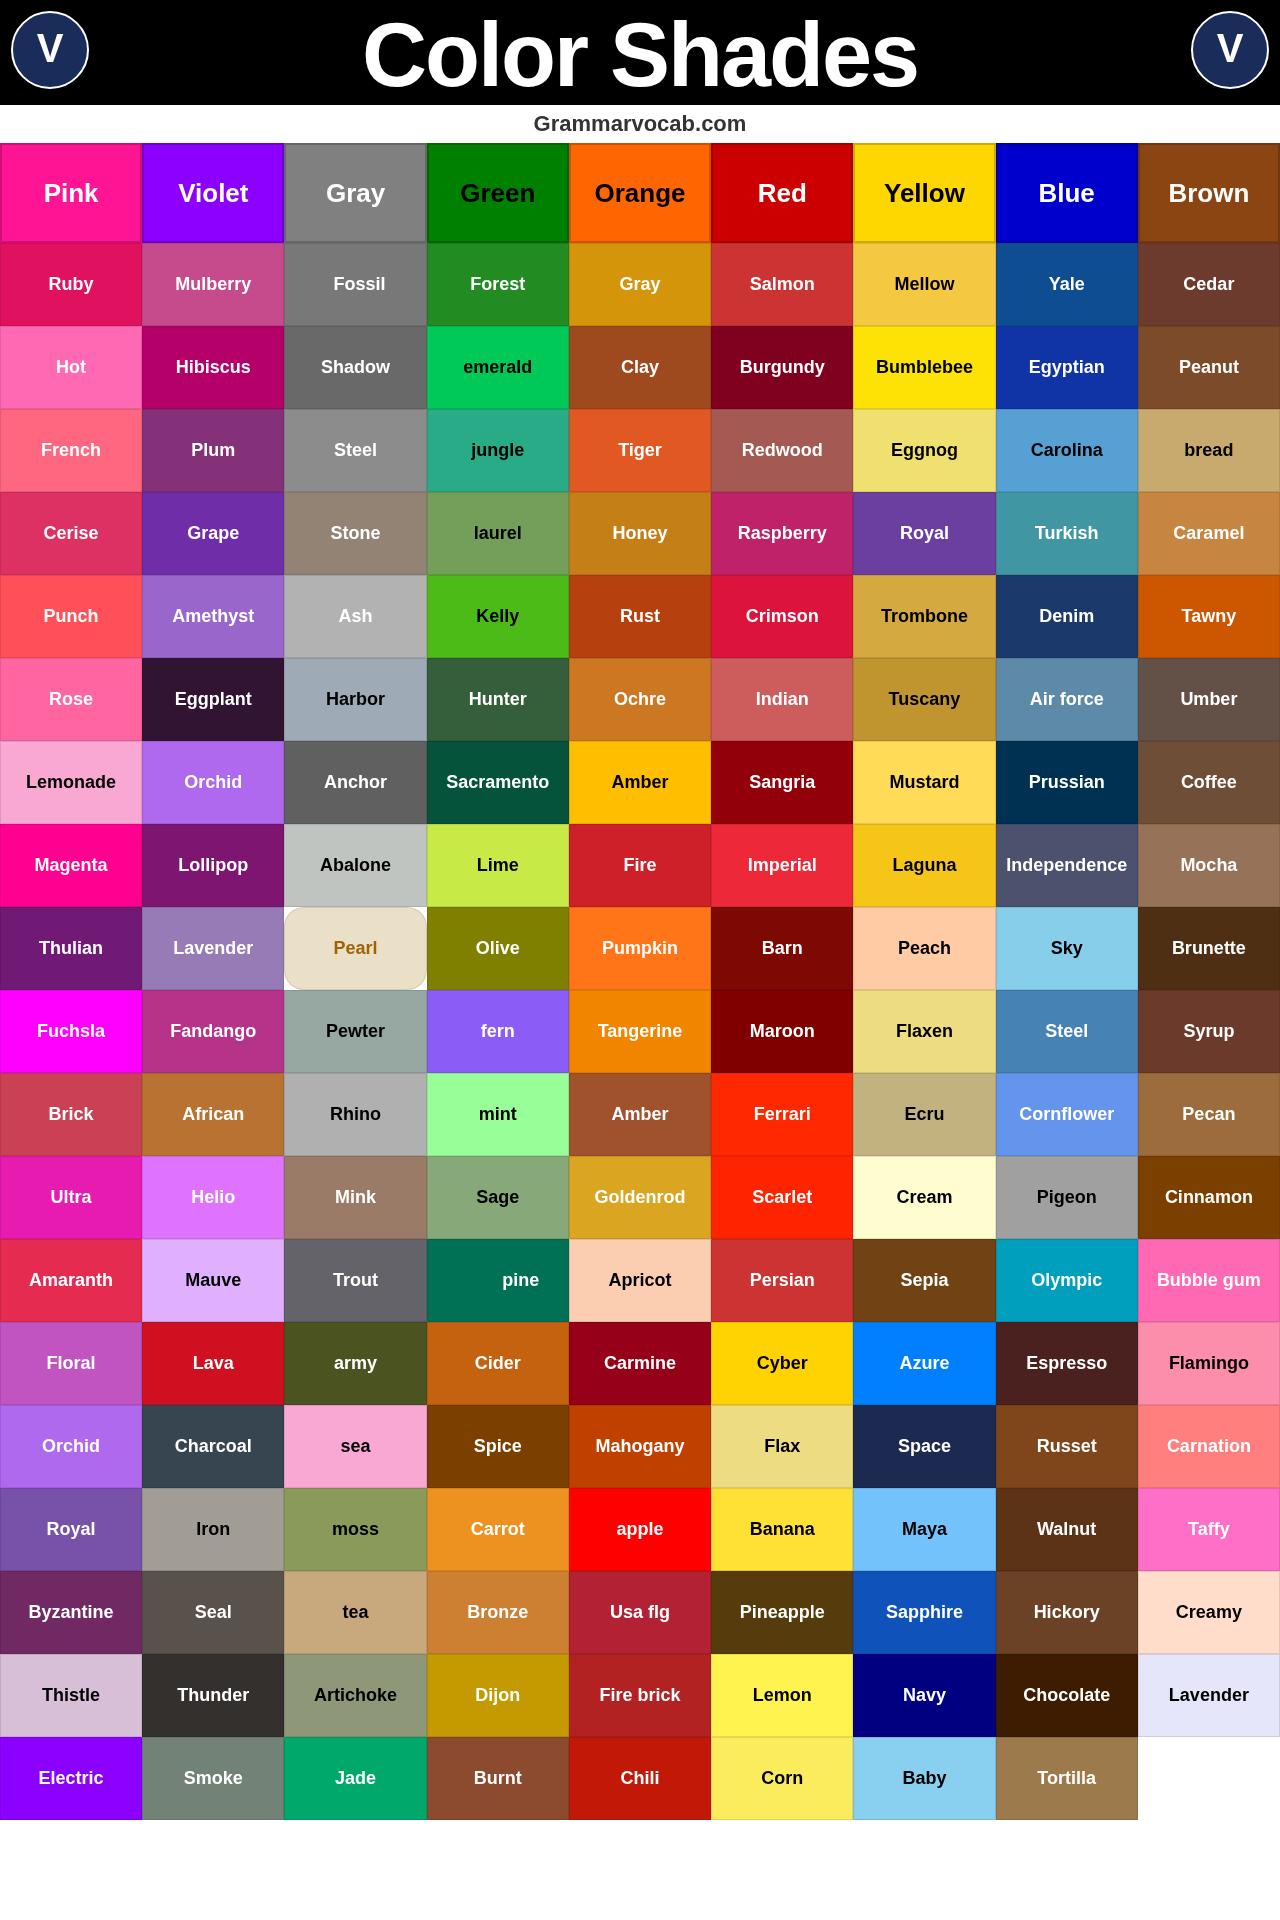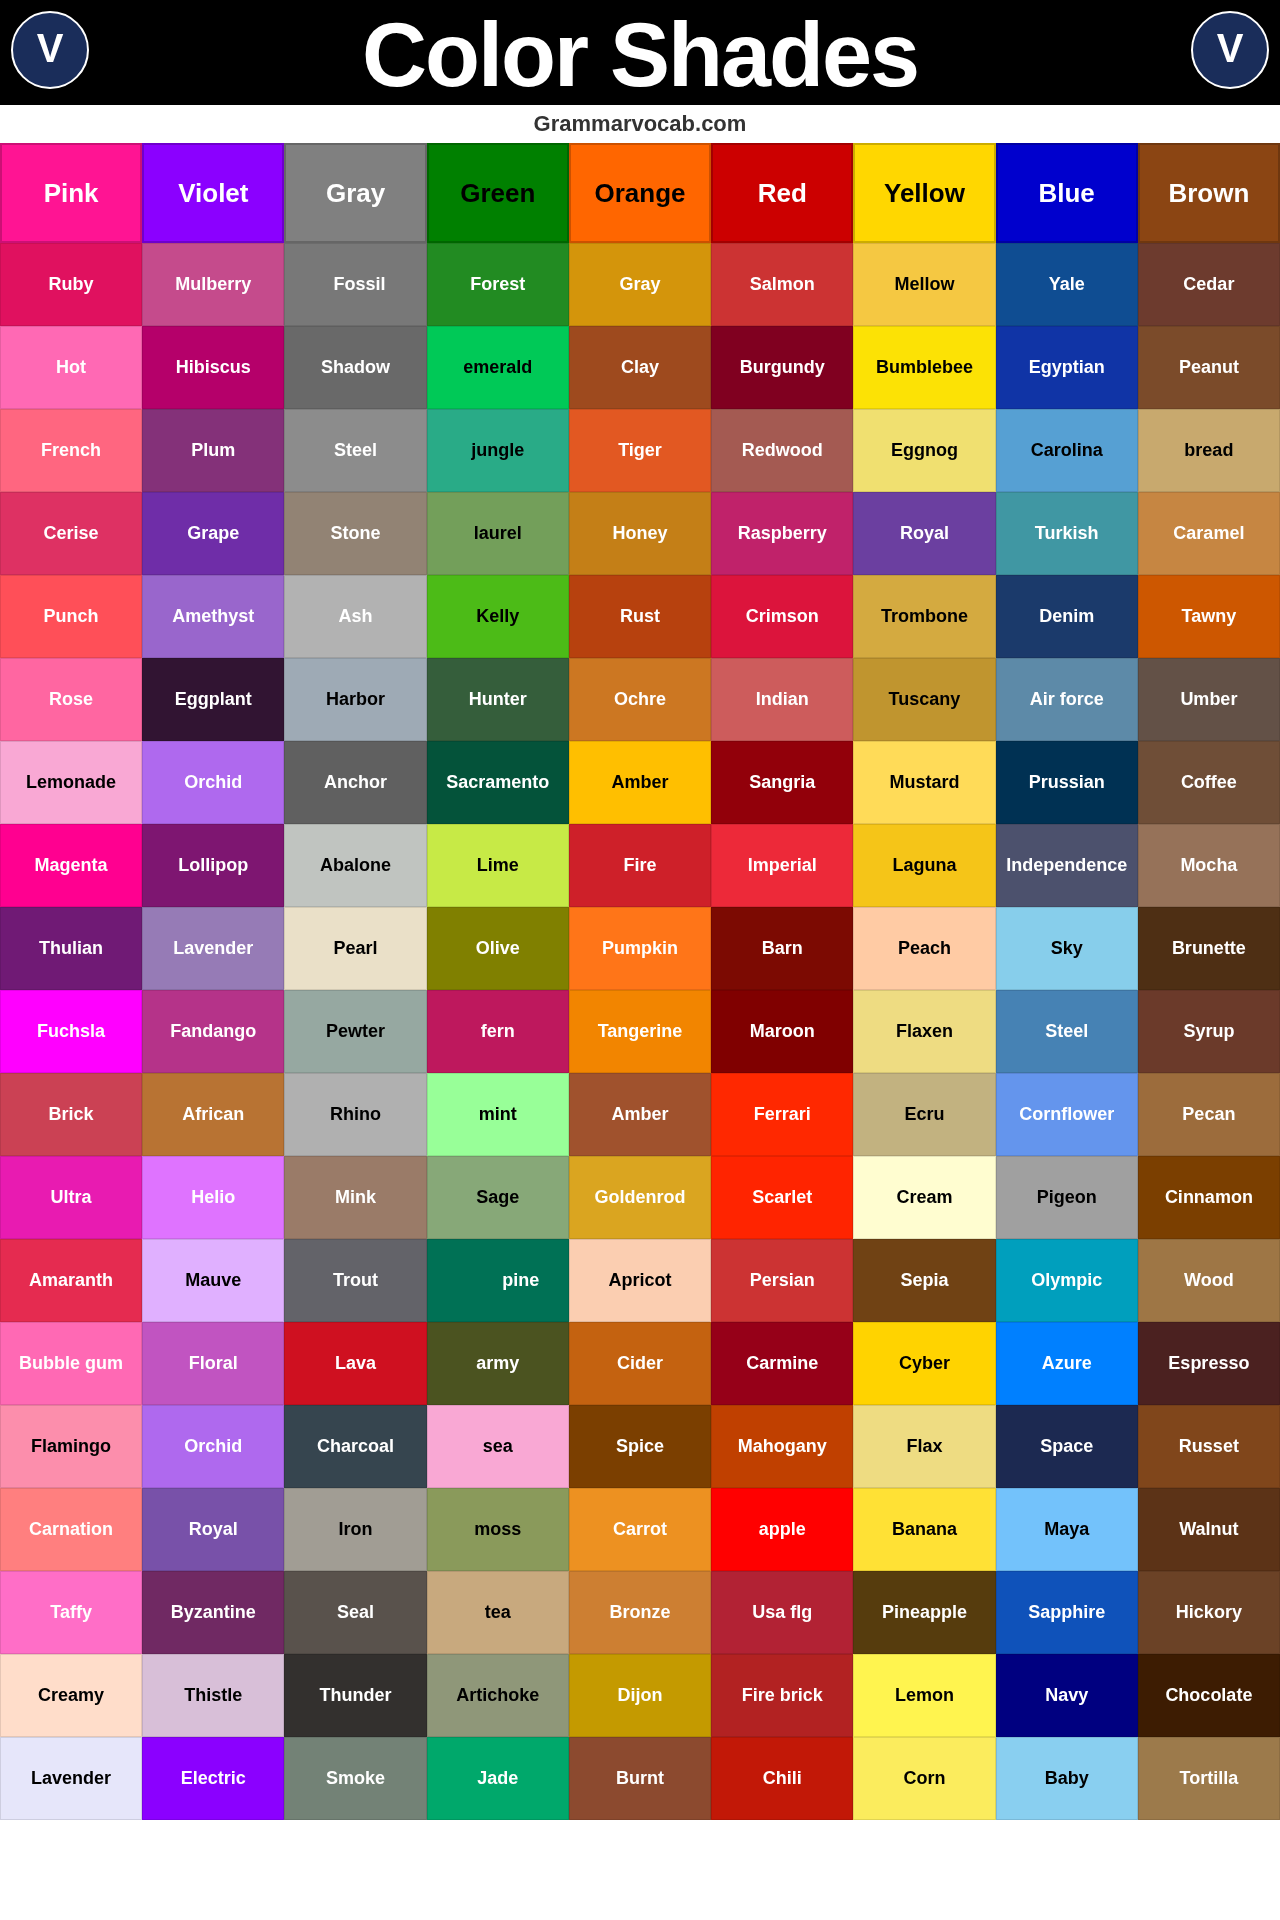--- a/index.html
+++ b/index.html
@@ -163,31 +163,31 @@
     <div class="cell" style="background-color: rgb(126, 22, 113); color: rgb(255, 255, 255);">Lollipop</div>
     <div class="cell" style="background-color: rgb(192, 196, 192); color: rgb(0, 0, 0);">Abalone</div>
     <div class="cell" style="background-color: rgb(199, 234, 70); color: rgb(0, 0, 0);">Lime</div>
     <div class="cell" style="background-color: rgb(206, 32, 41); color: rgb(255, 255, 255);">Fire</div>
     <div class="cell" style="background-color: rgb(237, 41, 57); color: rgb(255, 255, 255);">Imperial</div>
     <div class="cell" style="background-color: rgb(245, 197, 24); color: rgb(0, 0, 0);">Laguna</div>
     <div class="cell" style="background-color: rgb(76, 81, 109); color: rgb(255, 255, 255);">Independence</div>
     <div class="cell" style="background-color: rgb(150, 114, 89); color: rgb(255, 255, 255);">Mocha</div>
     <div class="cell" style="background-color: #701a75; color: rgb(255, 255, 255);">Thulian</div>
     <div class="cell" style="background-color: rgb(150, 123, 182); color: rgb(255, 255, 255);">Lavender</div>
-    <div class="cell" style="background-color: rgb(234, 224, 200); color: #000000;">Pearl</div>
+    <div class="cell" style="background-color: rgb(234, 224, 200); color: #a16207; border-radius: 20px;">Pearl</div>
     <div class="cell" style="background-color: rgb(128, 128, 0); color: rgb(255, 255, 255);">Olive</div>
     <div class="cell" style="background-color: rgb(255, 117, 24); color: rgb(255, 255, 255);">Pumpkin</div>
     <div class="cell" style="background-color: rgb(124, 10, 2); color: rgb(255, 255, 255);">Barn</div>
     <div class="cell" style="background-color: rgb(255, 203, 164); color: rgb(0, 0, 0);">Peach</div>
     <div class="cell" style="background-color: rgb(135, 206, 235); color: rgb(0, 0, 0);">Sky</div>
     <div class="cell" style="background-color: rgb(78, 47, 20); color: rgb(255, 255, 255);">Brunette</div>
     <div class="cell" style="background-color: rgb(255, 0, 255); color: rgb(255, 255, 255);">Fuchsla</div>
     <div class="cell" style="background-color: rgb(181, 51, 137); color: rgb(255, 255, 255);">Fandango</div>
     <div class="cell" style="background-color: rgb(150, 168, 161); color: rgb(0, 0, 0);">Pewter</div>
-    <div class="cell" style="background-color: #be185d; color: rgb(255, 255, 255);">fern</div>
+    <div class="cell" style="background-color: #8b5cf6; color: rgb(255, 255, 255);">fern</div>
     <div class="cell" style="background-color: rgb(242, 133, 0); color: rgb(255, 255, 255);">Tangerine</div>
     <div class="cell" style="background-color: rgb(128, 0, 0); color: rgb(255, 255, 255);">Maroon</div>
     <div class="cell" style="background-color: rgb(238, 220, 130); color: rgb(0, 0, 0);">Flaxen</div>
     <div class="cell" style="background-color: rgb(70, 130, 180); color: rgb(255, 255, 255);">Steel</div>
     <div class="cell" style="background-color: rgb(107, 58, 42); color: rgb(255, 255, 255);">Syrup</div>
     <div class="cell" style="background-color: rgb(203, 65, 84); color: rgb(255, 255, 255);">Brick</div>
     <div class="cell" style="background-color: rgb(184, 115, 51); color: rgb(255, 255, 255);">African</div>
     <div class="cell" style="background-color: rgb(176, 176, 176); color: rgb(0, 0, 0);">Rhino</div>
     <div class="cell" style="background-color: rgb(152, 255, 152); color: rgb(0, 0, 0);">mint</div>
     <div class="cell" style="background-color: rgb(160, 82, 45); color: rgb(255, 255, 255);">Amber</div>
@@ -205,21 +205,20 @@
     <div class="cell" style="background-color: rgb(160, 160, 160); color: rgb(0, 0, 0);">Pigeon</div>
     <div class="cell" style="background-color: rgb(123, 63, 0); color: rgb(255, 255, 255);">Cinnamon</div>
     <div class="cell" style="background-color: rgb(229, 43, 80); color: rgb(255, 255, 255);">Amaranth</div>
     <div class="cell" style="background-color: rgb(224, 176, 255); color: rgb(0, 0, 0);">Mauve</div>
     <div class="cell" style="background-color: rgb(99, 99, 105); color: rgb(255, 255, 255);">Trout</div>
     <div class="cell" style="background-color: rgb(0, 113, 85); color: rgb(255, 255, 255); padding-left: 48px;">pine</div>
     <div class="cell" style="background-color: rgb(251, 206, 177); color: rgb(0, 0, 0);">Apricot</div>
     <div class="cell" style="background-color: rgb(204, 51, 51); color: rgb(255, 255, 255);">Persian</div>
     <div class="cell" style="background-color: rgb(112, 66, 20); color: rgb(255, 255, 255);">Sepia</div>
     <div class="cell" style="background-color: rgb(0, 159, 189); color: rgb(255, 255, 255);">Olympic</div>
-    <div class="cell" style="background-color: rgb(158, 118, 69); color: rgb(255, 255, 255);">Wood</div>
     <div class="cell" style="background-color: rgb(255, 105, 180); color: rgb(255, 255, 255);">Bubble gum</div>
     <div class="cell" style="background-color: rgb(193, 84, 193); color: rgb(255, 255, 255);">Floral</div>
     <div class="cell" style="background-color: rgb(207, 16, 32); color: rgb(255, 255, 255);">Lava</div>
     <div class="cell" style="background-color: rgb(75, 83, 32); color: rgb(255, 255, 255);">army</div>
     <div class="cell" style="background-color: rgb(196, 98, 16); color: rgb(255, 255, 255);">Cider</div>
     <div class="cell" style="background-color: rgb(150, 0, 24); color: rgb(255, 255, 255);">Carmine</div>
     <div class="cell" style="background-color: rgb(255, 211, 0); color: rgb(0, 0, 0);">Cyber</div>
     <div class="cell" style="background-color: rgb(0, 128, 255); color: rgb(255, 255, 255);">Azure</div>
     <div class="cell" style="background-color: rgb(75, 33, 32); color: rgb(255, 255, 255);">Espresso</div>
     <div class="cell" style="background-color: rgb(252, 142, 172); color: rgb(0, 0, 0);">Flamingo</div>

